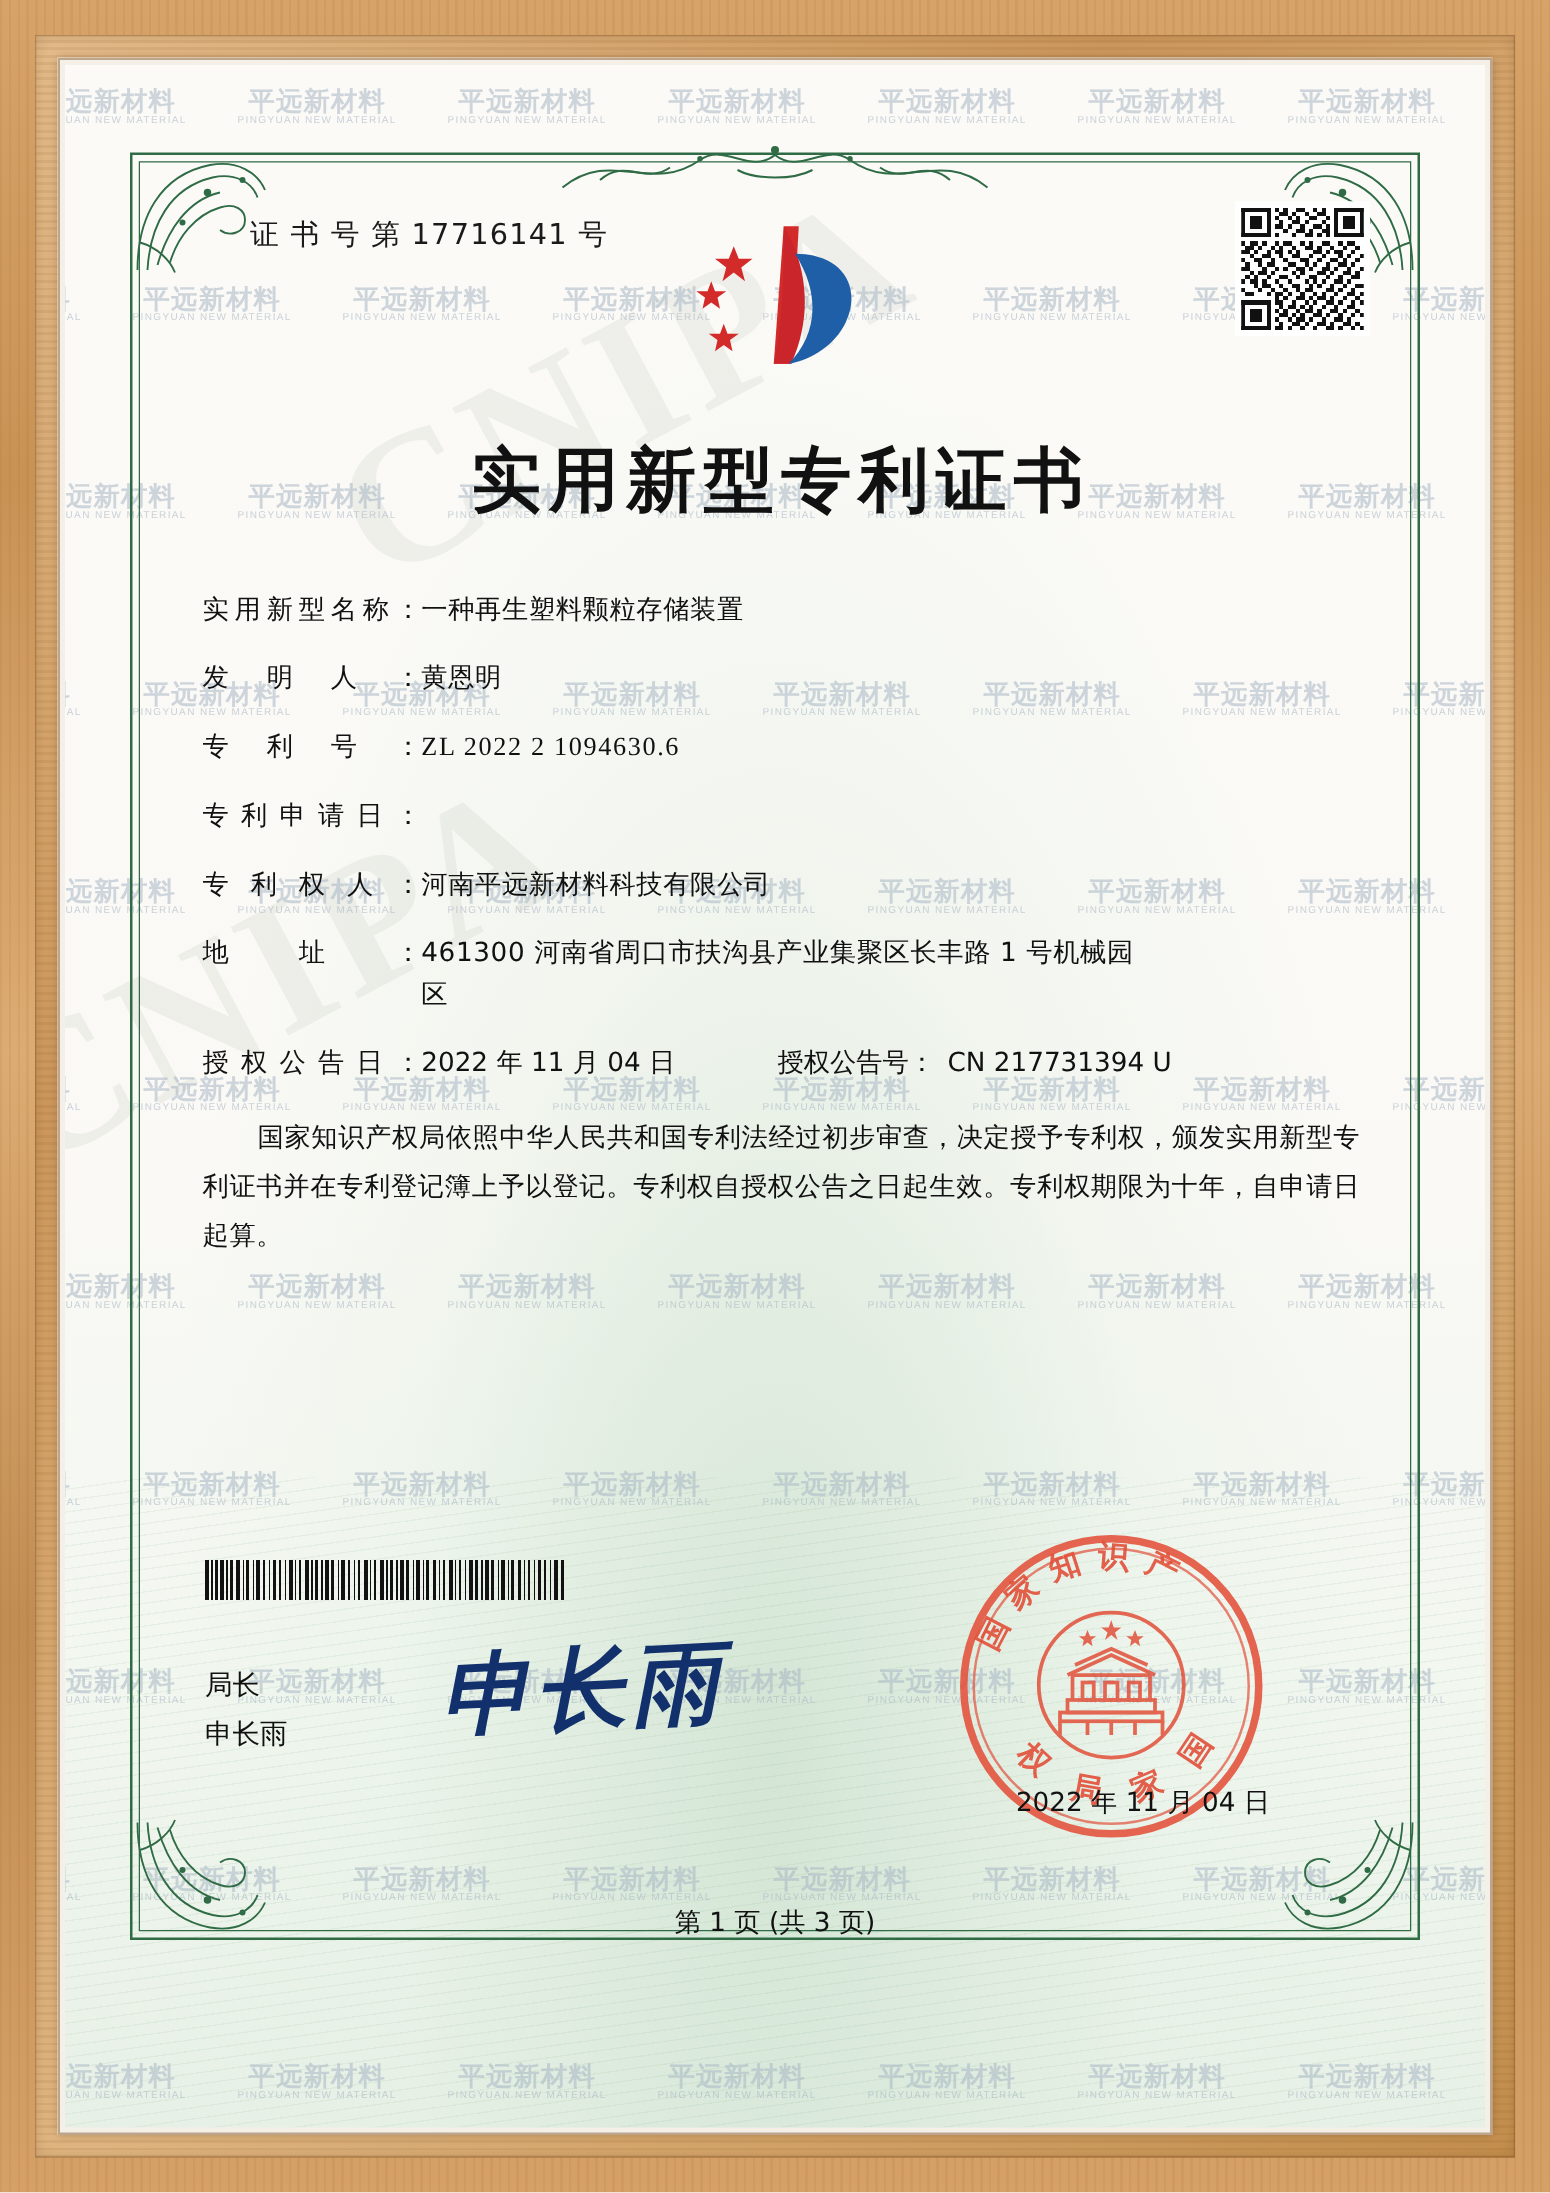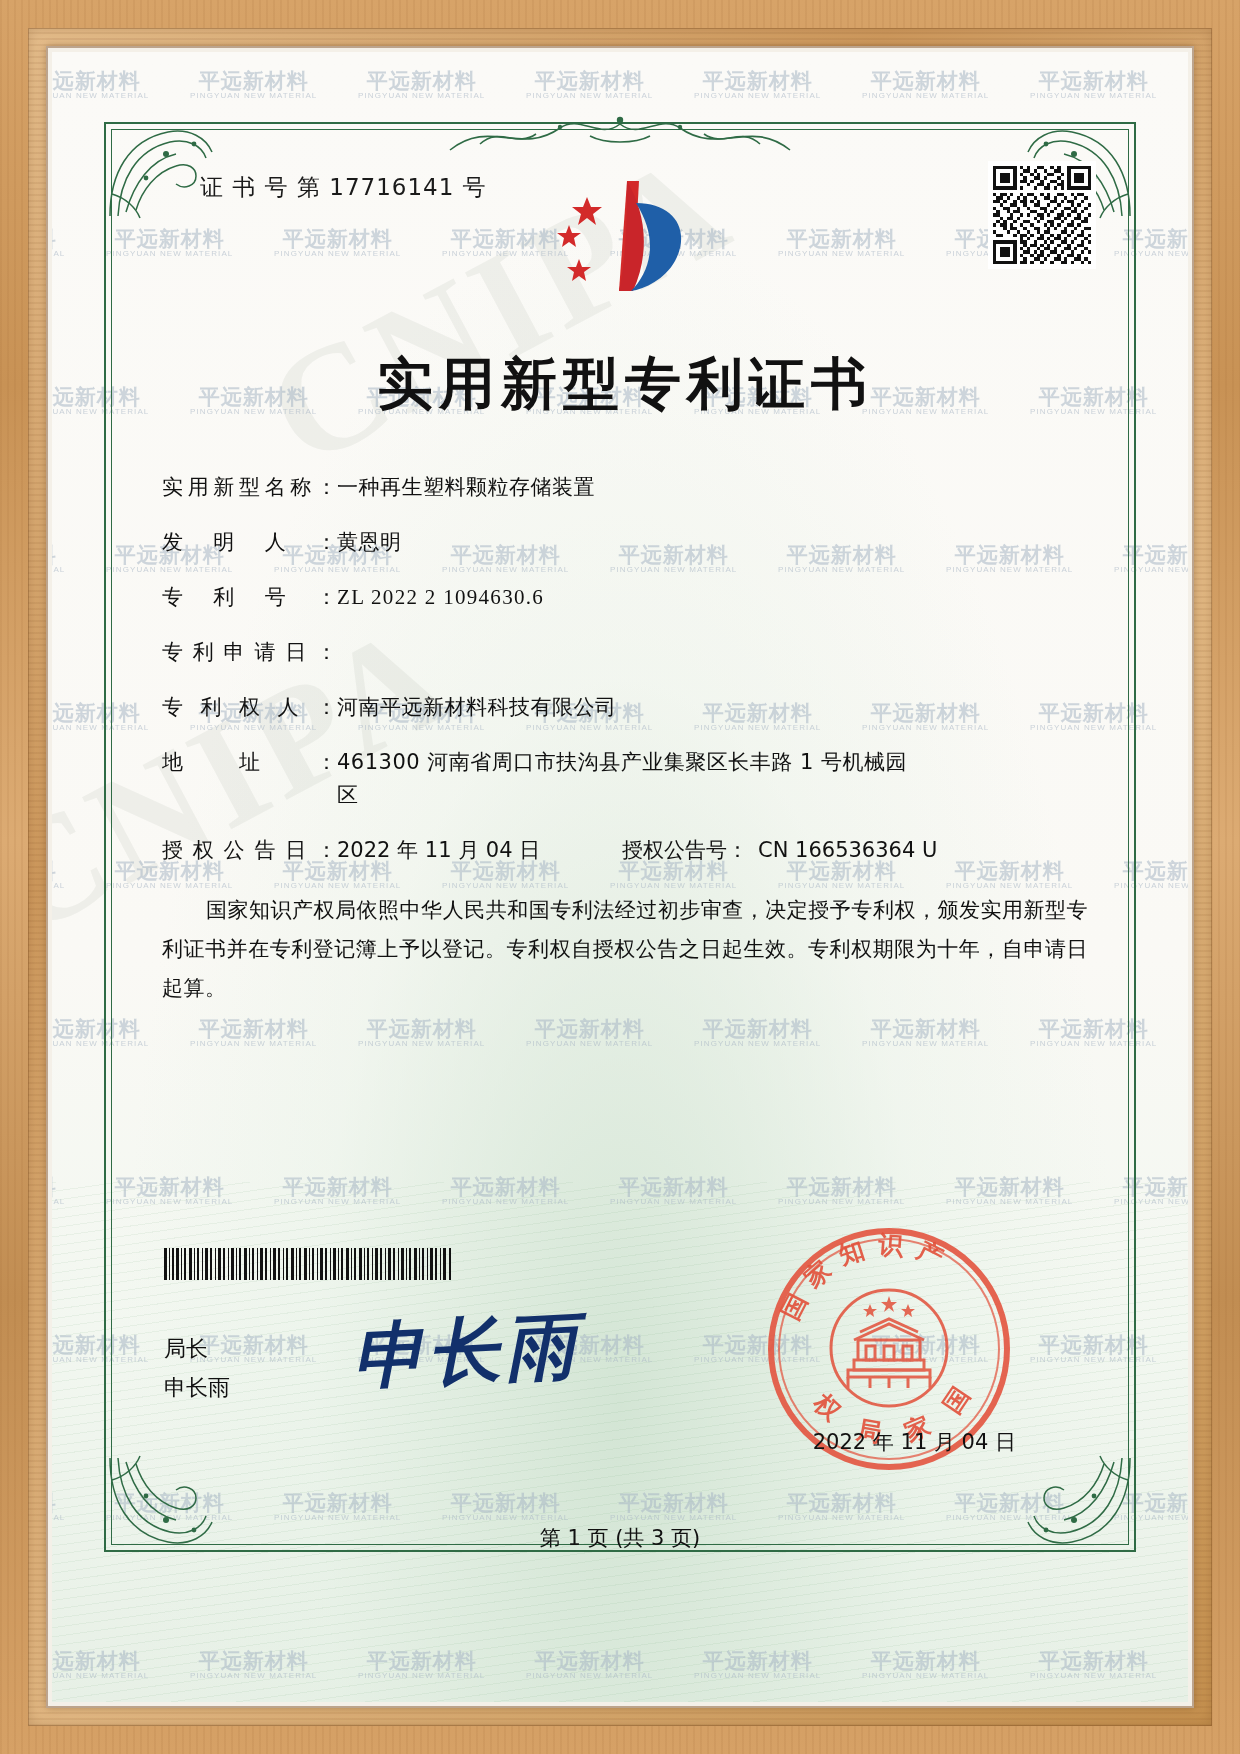--- a/index.html
+++ b/index.html
@@ -1054,21 +1054,21 @@
               <span>权</span>
               <span>公</span>
               <span>告</span>
               <span>日</span>
               <span>：</span>
             </span>
           <span>2022 年 11 月 04 日</span>
         </div>
         <div class="right">
           <span class="lbl-b">授权公告号：</span>
-          <span>CN 166536364 U</span>
+          <span>CN 217731394 U</span>
         </div>
       </div>
 
     </div>
 
     <p class="para">国家知识产权局依照中华人民共和国专利法经过初步审查，决定授予专利权，颁发实用新型专利证书并在专利登记簿上予以登记。专利权自授权公告之日起生效。专利权期限为十年，自申请日起算。</p>
 
   </div>
 
   <svg class="barcode" viewBox="0 0 300 32" shape-rendering="crispEdges">

